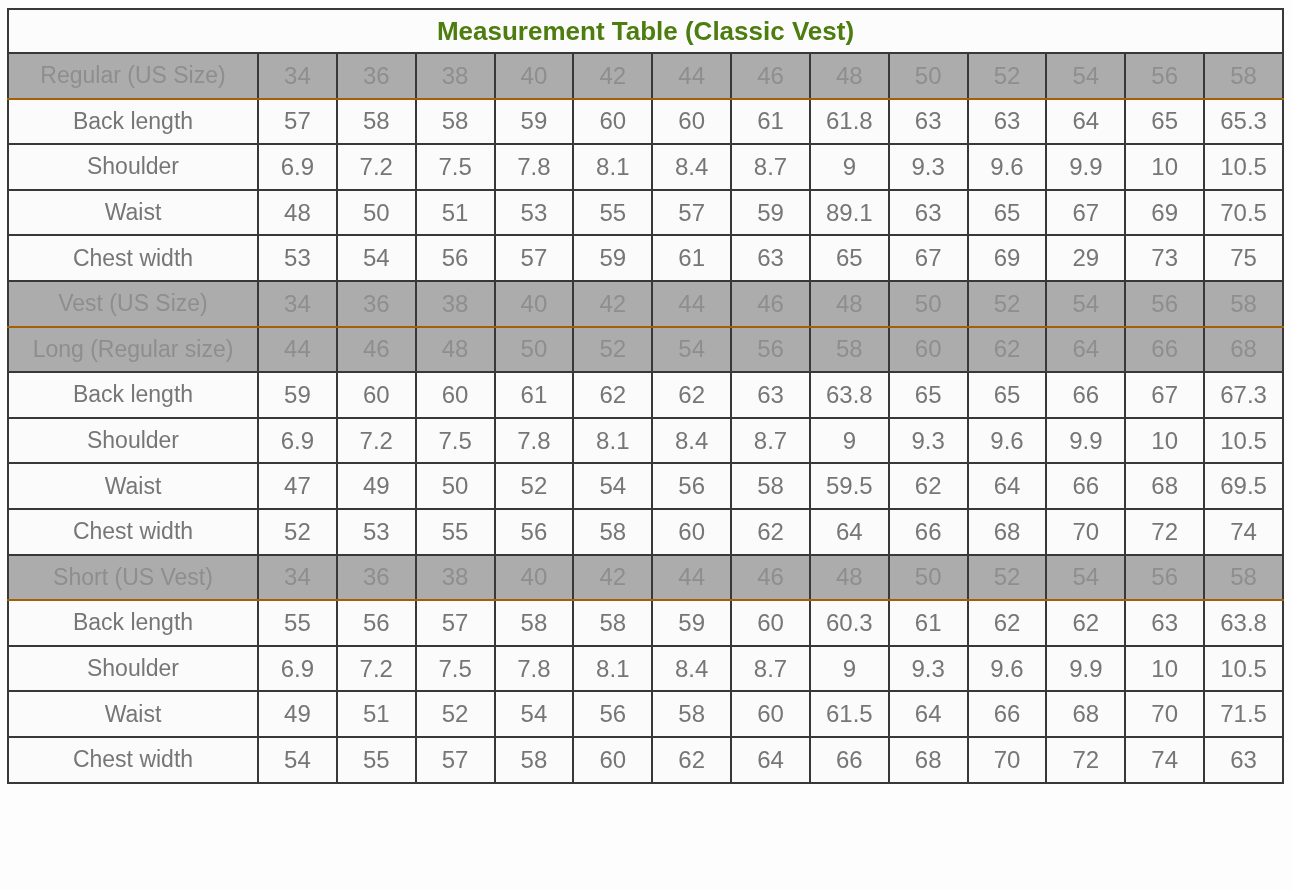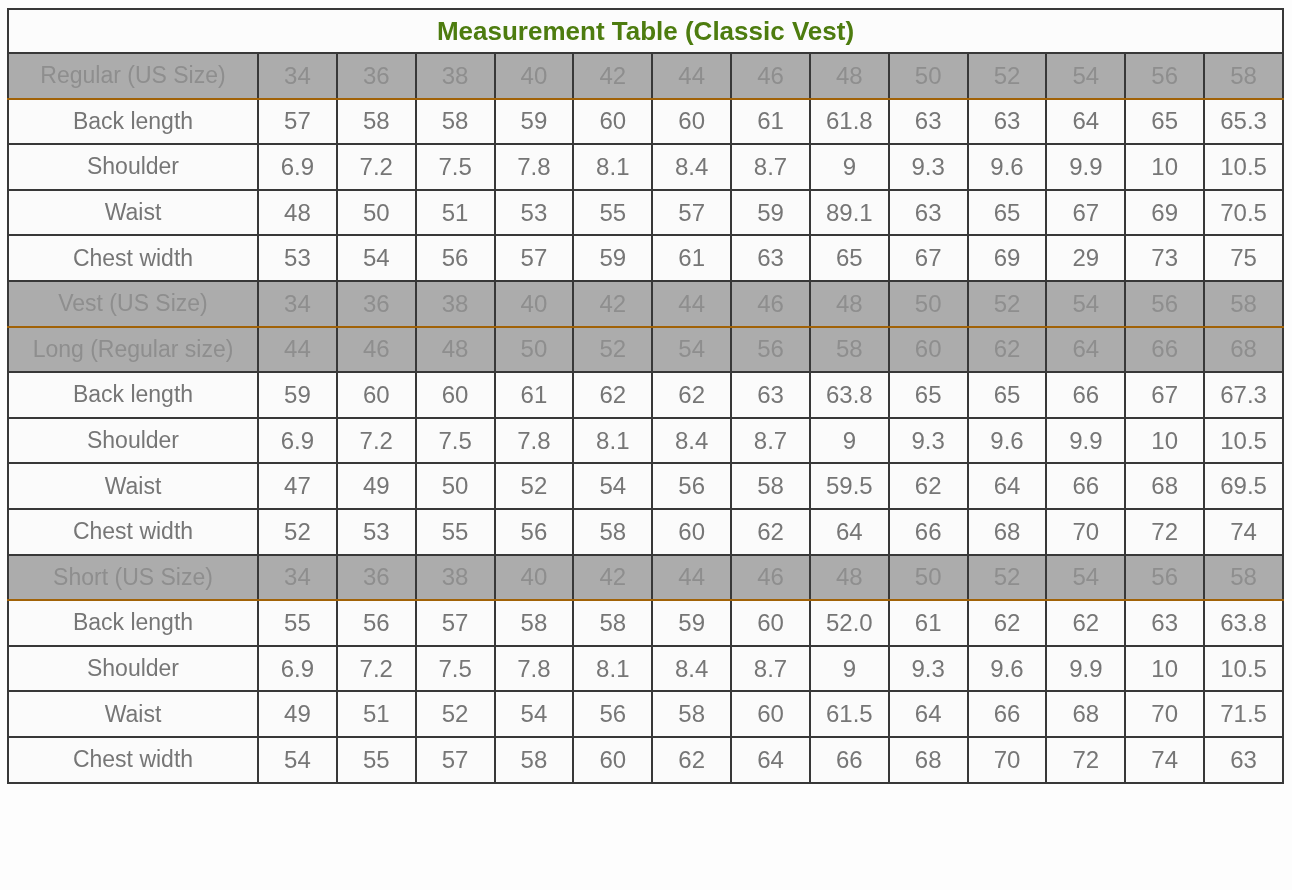--- a/index.html
+++ b/index.html
@@ -252,21 +252,21 @@
           <td>60</td>
           <td>62</td>
           <td>64</td>
           <td>66</td>
           <td>68</td>
           <td>70</td>
           <td>72</td>
           <td>74</td>
         </tr>
         <tr class="header header-a">
-          <td class="label-cell">Short (US Size)</td>
+          <td class="label-cell">Short (US Vest)</td>
           <td>34</td>
           <td>36</td>
           <td>38</td>
           <td>40</td>
           <td>42</td>
           <td>44</td>
           <td>46</td>
           <td>48</td>
           <td>50</td>
           <td>52</td>
@@ -276,21 +276,21 @@
         </tr>
         <tr>
           <td class="label-cell">Back length</td>
           <td>55</td>
           <td>56</td>
           <td>57</td>
           <td>58</td>
           <td>58</td>
           <td>59</td>
           <td>60</td>
-          <td>52.0</td>
+          <td>60.3</td>
           <td>61</td>
           <td>62</td>
           <td>62</td>
           <td>63</td>
           <td>63.8</td>
         </tr>
         <tr>
           <td class="label-cell">Shoulder</td>
           <td>6.9</td>
           <td>7.2</td>

